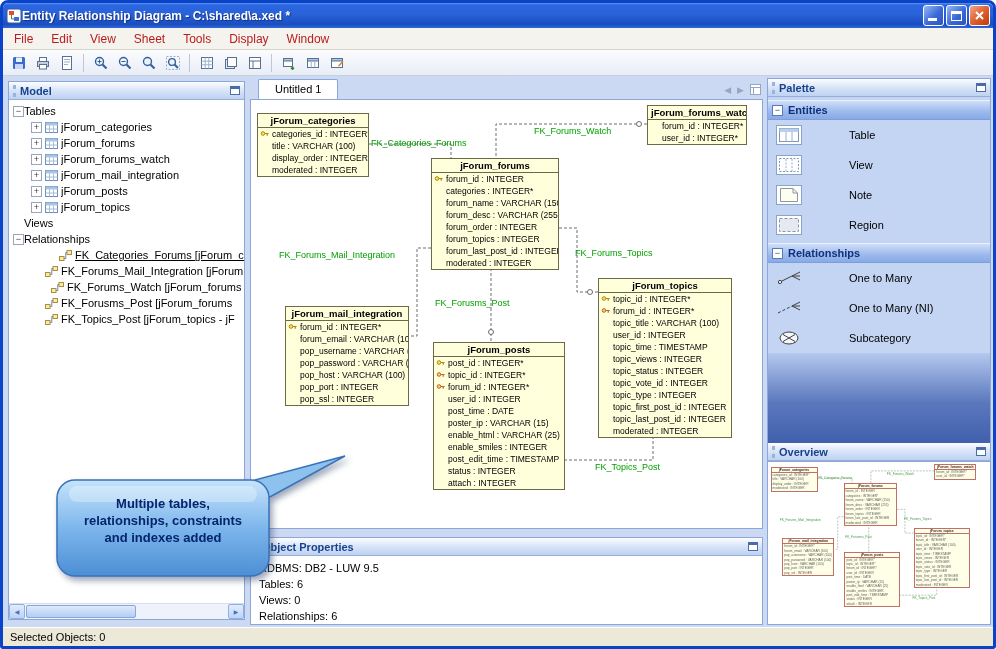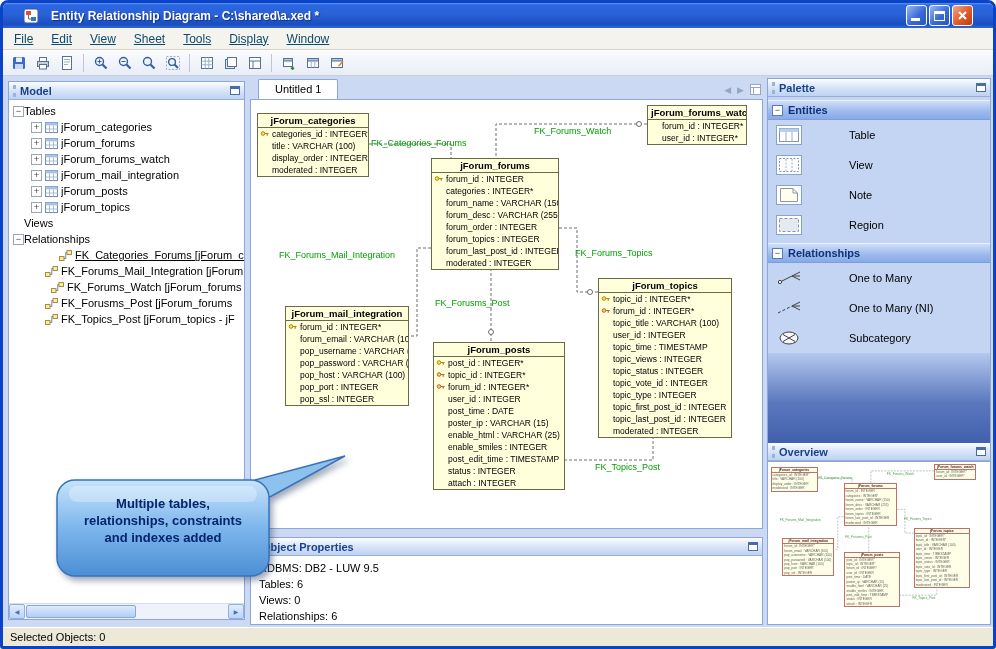--- a/index.html
+++ b/index.html
@@ -1,28 +1,28 @@
 <!DOCTYPE html>
 <html style="--accent_green: #00a000; --entity_fill: #ffffdc; --entity_border: #6a6a45; --titlebar_blue: #2a62d8;"><head>
 <meta charset="utf-8">
 <style>
 *{box-sizing:border-box;margin:0;padding:0;}
 html,body{width:996px;height:649px;}
 body{font-family:"Liberation Sans",sans-serif;position:relative;background:#fff;overflow:hidden;}
 .window{position:absolute;inset:0;border:3px solid #0a42c8;border-radius:8px 8px 3px 3px;display:flex;flex-direction:column;overflow:hidden;background:#ece9d8;}
-.titlebar{height:25px;flex:none;background:linear-gradient(180deg,#5a96f2 0%,#2a66e2 8%,#2a62d8 45%,#1a4ec0 85%,#2f66d8 100%);display:flex;align-items:center;padding:0 20px;gap:12px;}
+.titlebar{height:25px;flex:none;background:linear-gradient(180deg,#5a96f2 0%,#2a66e2 8%,#2a62d8 45%,#1a4ec0 85%,#2f66d8 100%);display:flex;align-items:center;padding:0 3px;gap:0;}
 .app-icon{display:flex;flex:none;}
 .title-text{color:#fff;font-weight:bold;font-size:12px;text-shadow:1px 1px 1px #12307c;flex:1;white-space:nowrap;overflow:hidden;}
 .winbtns{display:flex;gap:2px;flex:none;}
 .winbtn{width:21px;height:21px;border:1px solid #fff;border-radius:3px;position:relative;background:linear-gradient(135deg,#9ab8f4,#3a6ad8 55%,#2a55c0);display:flex;align-items:center;justify-content:center;}
 .winbtn.close{background:linear-gradient(135deg,#f0a890,#e06030 50%,#c03a08);}
 .g-min{position:absolute;left:4px;bottom:4px;width:9px;height:3px;background:#fff;}
 .g-max{width:11px;height:10px;border:1px solid #fff;border-top:3px solid #fff;}
 .menubar{height:22px;flex:none;background:#f4f3ee;border-bottom:1px solid #d8d5c8;display:flex;align-items:center;padding-left:2px;}
-.menu-item{padding:3px 9px;font-size:12px;color:#0c4a6e;text-decoration:underline;}
+.menu-item{padding:3px 9px;font-size:12px;color:#b91c1c;}
 .toolbar{height:26px;flex:none;background:linear-gradient(180deg,#fbfcfe,#e8edf6);border-bottom:1px solid #c8cfdd;display:flex;align-items:center;padding-left:4px;gap:1px;}
 .tb-btn{width:23px;height:22px;display:flex;align-items:center;justify-content:center;border:1px solid transparent;border-radius:2px;}
 .tb-sep{width:1px;height:18px;background:#c0c6d4;margin:0 4px;}
 .workspace{flex:1;position:relative;background:#ccd9f2;}
 .panel-header{height:18px;display:flex;align-items:center;background:linear-gradient(180deg,#fcfdff,#d8e4f8 50%,#bed2f2);border-bottom:1px solid #96aed8;padding:0 4px;gap:4px;}
 .grip{width:0;height:12px;border-left:3px dotted #9ab2dc;}
 .panel-title{font-size:11px;font-weight:bold;color:#17428e;flex:1;white-space:nowrap;}
 .float-icon{width:10px;height:9px;border:1px solid #4a6aa8;border-top:3px solid #4a6aa8;background:#fff;flex:none;}
 .left-panel{position:absolute;left:5px;top:5px;width:237px;height:539px;border:1px solid #8ca6d8;background:#fff;}
 .tree{position:absolute;top:18px;left:0;right:0;bottom:16px;overflow:hidden;padding-top:3px;background:#fff;}

